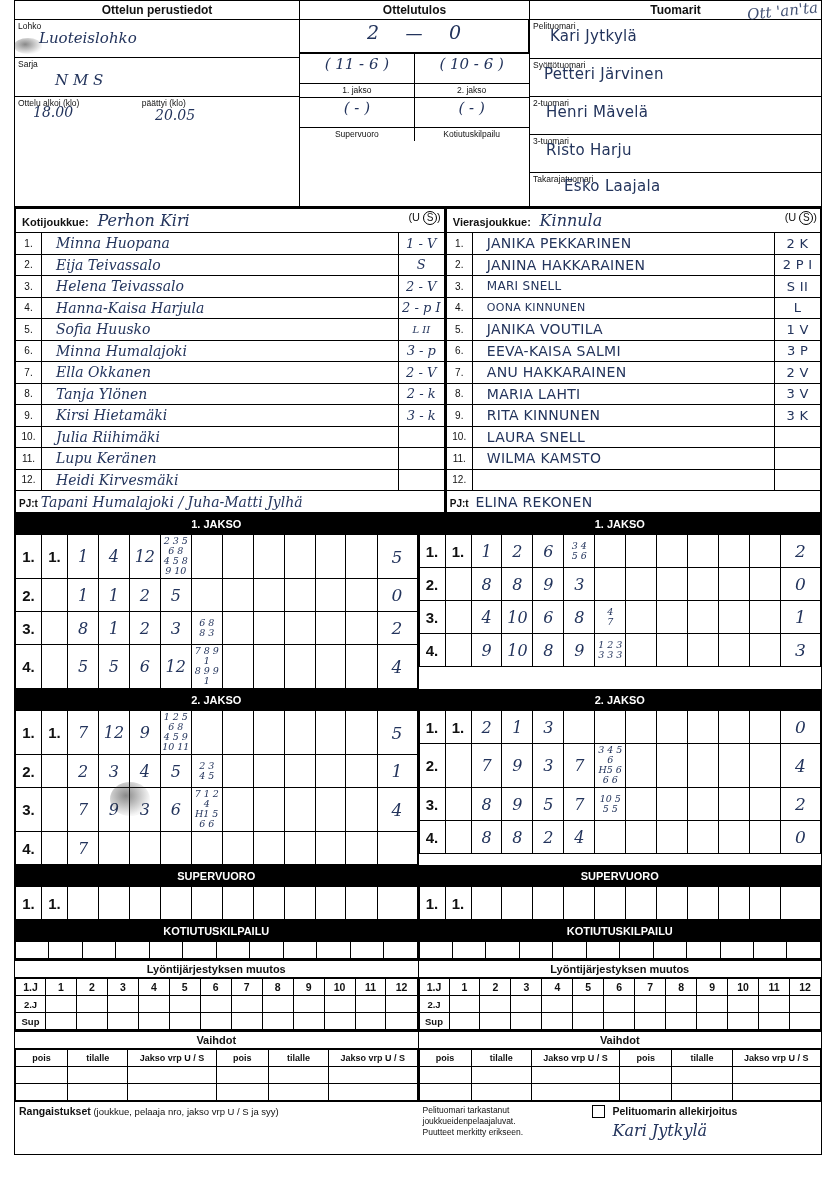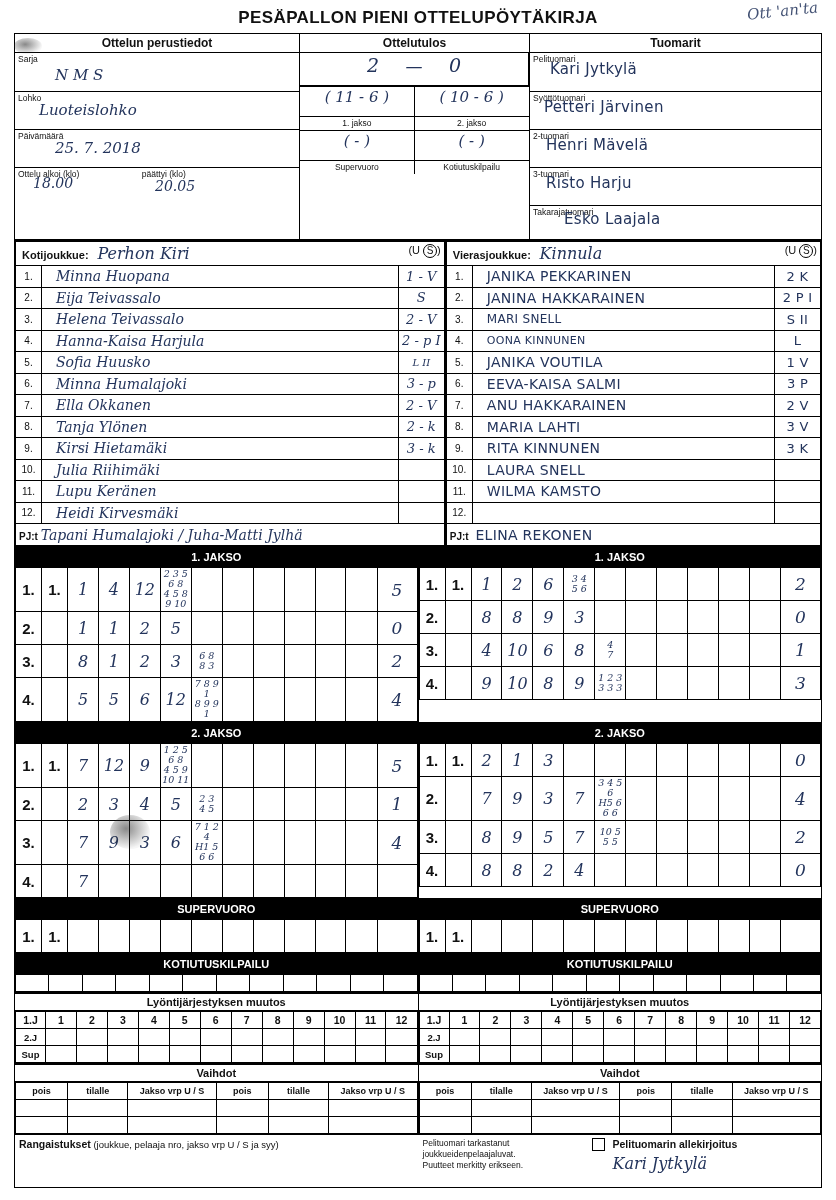--- a/index.html
+++ b/index.html
@@ -99,21 +99,20 @@
     background: radial-gradient(ellipse at 40% 40%, rgba(40,40,40,.55), rgba(80,80,80,.05) 70%);
     pointer-events: none;
   }
 </style>
 </head>
 <body>
 
 <div class="page">
 
   <div class="scribble-top hand">Ott 'an'ta</div>
-  <div class="title">PESÄPALLON PIENI OTTELUPÖYTÄKIRJA</div>
 
   <table class="tophead">
     <tbody>
         <tr>
       <td style="width:285px;padding:0;border-bottom:1px solid #000;">
         <div class="sechdr">Ottelun perustiedot</div>
       </td>
       <td style="width:230px;padding:0;">
         <div class="sechdr">Ottelutulos</div>
       </td>
@@ -121,39 +120,31 @@
         <div class="sechdr">Tuomarit</div>
       </td>
     </tr>
     <tr>
 
       <td style="padding:0;">
         <table style="width:100%;border-collapse:collapse;">
           <tbody>
                 <tr>
                   <td style="border:none;border-bottom:1px solid #000;padding:0;">
-            <span class="lbl">Sarja</span>
-            <div class="cellbox" style="height:27px;">
-              <span class="hw hand" style="left:40px;top:2px;">N M S</span>
-            </div>
-          </td>
-                </tr>
-          <tr>
-                  <td style="border:none;border-bottom:1px solid #000;padding:0;">
             <span class="lbl">Lohko</span>
             <div class="cellbox" style="height:26px;">
               <span class="hw hand" style="left:24px;top:-2px;">Luoteislohko</span>
             </div>
           </td>
                 </tr>
           <tr>
                   <td style="border:none;border-bottom:1px solid #000;padding:0;">
-            <span class="lbl">Päivämäärä</span>
-            <div class="cellbox" style="height:26px;">
-              <span class="hw hand" style="left:40px;top:-2px;">25. 7. 2018</span>
+            <span class="lbl">Sarja</span>
+            <div class="cellbox" style="height:27px;">
+              <span class="hw hand" style="left:40px;top:2px;">N M S</span>
             </div>
           </td>
                 </tr>
           <tr>
                   <td style="border:none;padding:0;">
             <span class="lbl">
               <span>Ottelu alkoi (klo)</span>
               <span style="margin-left:60px;">päättyi (klo)</span>
             </span>
             <div class="cellbox" style="height:22px;">

